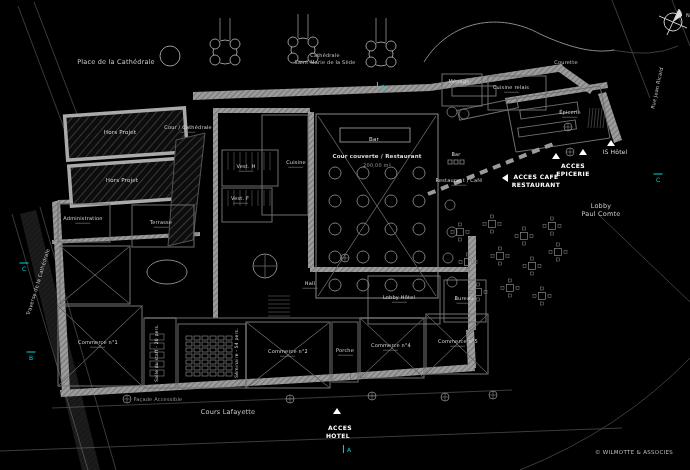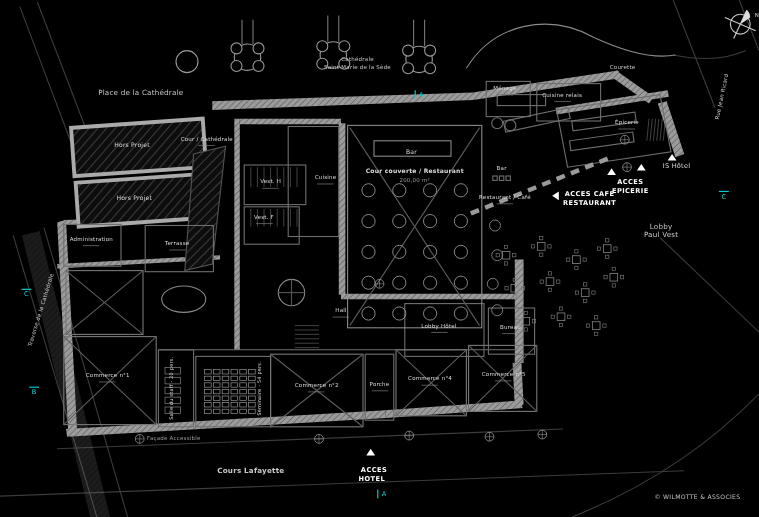--- a/index.html
+++ b/index.html
@@ -360,29 +360,29 @@
         <path d="M489,395 L497,395 M493,391 L493,399" stroke="#999" stroke-width="0.5" fill="none"></path>
         <circle cx="568" cy="127" r="4" fill="none" stroke="#999" stroke-width="0.7"></circle>
         <path d="M564,127 L572,127 M568,123 L568,131" stroke="#999" stroke-width="0.5" fill="none"></path>
         <circle cx="570" cy="152" r="4" fill="none" stroke="#999" stroke-width="0.7"></circle>
         <path d="M566,152 L574,152 M570,148 L570,156" stroke="#999" stroke-width="0.5" fill="none"></path>
         <circle cx="345" cy="258" r="4" fill="none" stroke="#999" stroke-width="0.7"></circle>
         <path d="M341,258 L349,258 M345,254 L345,262" stroke="#999" stroke-width="0.5" fill="none"></path>
       </g>
   </svg>
 
-  <div class="lbl street" style="left:128px;top:62px;margin-top:23px;">Place de la Cathédrale</div>
+  <div class="lbl street" style="left:116px;top:62px;">Place de la Cathédrale</div>
   <div class="lbl street tiny" style="left:325px;top:55px;">Cathédrale</div>
   <div class="lbl street tiny" style="left:325px;top:62px;">Saint-Marie de la Sède</div>
   <div class="lbl street tiny" style="left:566px;top:62px;">Courette</div>
   <div class="lbl street tiny rot73" style="left:38px;top:282px;">Traverse de la Cathédrale</div>
   <div class="lbl street tiny rot80" style="left:657px;top:88px;">Rue Jean Ricard</div>
-  <div class="lbl street" style="left:228px;top:428px;font-weight:bold;">Cours Lafayette</div>
+  <div class="lbl street" style="left:228px;top:412px;">Cours Lafayette</div>
   <div class="lbl street" style="left:601px;top:206px;">Lobby</div>
-  <div class="lbl street" style="left:601px;top:214px;">Paul Vest</div>
+  <div class="lbl street" style="left:601px;top:214px;">Paul Comte</div>
   <div class="lbl tiny dim" style="left:158px;top:399px;">Façade Accessible</div>
 
   <div class="lbl" style="left:120px;top:133px;">Hors Projet</div>
   <div class="lbl" style="left:122px;top:181px;">Hors Projet</div>
   <div class="lbl tiny has-sub" style="left:188px;top:128px;">Cour / Cathédrale</div>
   <div class="lbl tiny has-sub" style="left:83px;top:219px;">Administration</div>
   <div class="lbl tiny has-sub" style="left:161px;top:223px;">Terrasse</div>
   <div class="lbl tiny has-sub" style="left:246px;top:167px;">Vest. H</div>
   <div class="lbl tiny has-sub" style="left:240px;top:199px;">Vest. F</div>
   <div class="lbl tiny has-sub" style="left:296px;top:163px;">Cuisine</div>

